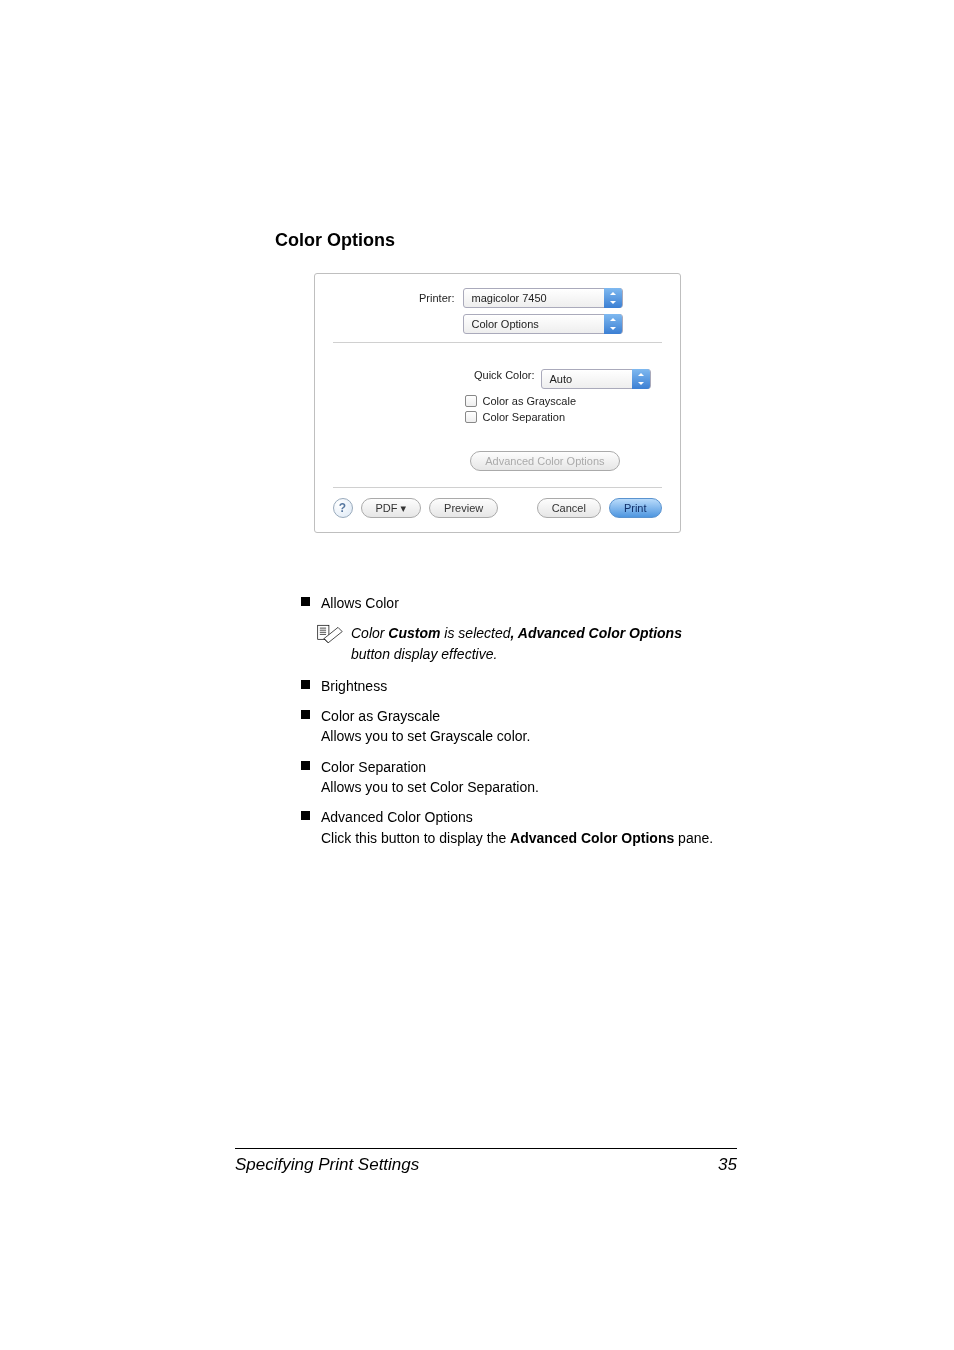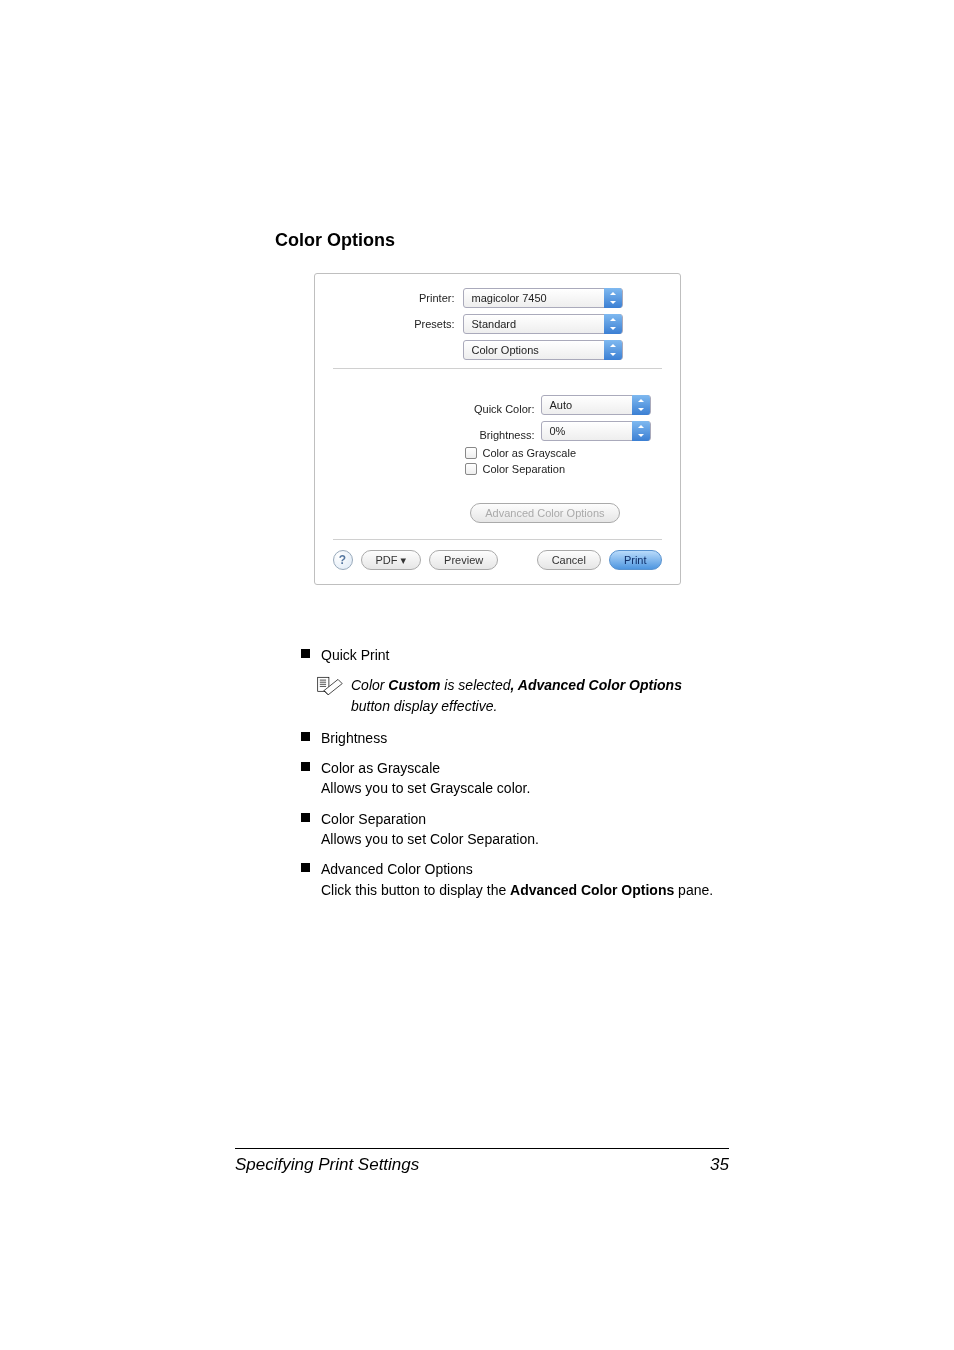--- a/index.html
+++ b/index.html
@@ -88,21 +88,21 @@
   .dlg-sep {
     border: none;
     border-top: 1px solid #d0d0d0;
     margin: 8px 0 26px 0;
   }
   .inner-fields {
     margin-left: 132px;
   }
   .inner-row {
     display: flex;
-    align-items: flex-end;
+    align-items: flex-start;
     margin-bottom: 6px;
   }
   .inner-label {
     width: 76px;
     text-align: right;
     padding-right: 6px;
     font-size: 11px;
   }
   .inner-select { min-width: 110px; }
   .chk-row {
@@ -193,21 +193,21 @@
   .note-icon {
     position: absolute;
     left: 42px;
     top: 0;
   }
   .note-icon svg { width: 28px; height: 20px; }
   .note b { font-style: italic; }
   .page-footer {
     position: absolute;
     left: 235px;
-    right: 225px;
+    right: 217px;
     bottom: 175px;
   }
   .page-footer hr {
     border: none;
     border-top: 1px solid #000;
     margin-bottom: 6px;
   }
   .page-footer .row {
     display: flex;
     justify-content: space-between;
@@ -219,27 +219,20 @@
 <body>
 
 <div class="page">
   <div class="section-title">Color Options</div>
 
   <div class="dialog">
     <div class="dlg-row">
       <div class="dlg-label">Printer:</div>
       <div class="mac-select">
         <span>magicolor 7450</span>
-        <span class="cap"></span>
-      </div>
-    </div>
-    <div class="dlg-row">
-      <div class="dlg-label">Presets:</div>
-      <div class="mac-select">
-        <span>Standard</span>
         <span class="cap"></span>
       </div>
     </div>
     <div class="dlg-row" style="margin-top:6px;">
       <div class="dlg-label"></div>
       <div class="mac-select">
         <span>Color Options</span>
         <span class="cap"></span>
       </div>
     </div>
@@ -247,27 +240,20 @@
     <hr class="dlg-sep">
 
     <div class="inner-fields">
       <div class="inner-row">
         <div class="inner-label">Quick Color:</div>
         <div class="mac-select inner-select">
           <span>Auto</span>
           <span class="cap"></span>
         </div>
       </div>
-      <div class="inner-row">
-        <div class="inner-label">Brightness:</div>
-        <div class="mac-select inner-select">
-          <span>0%</span>
-          <span class="cap"></span>
-        </div>
-      </div>
       <div class="chk-row">
         <span class="chk"></span>
         <span>Color as Grayscale</span>
       </div>
       <div class="chk-row">
         <span class="chk"></span>
         <span>Color Separation</span>
       </div>
     </div>
 
@@ -283,21 +269,21 @@
       <span class="btn-pill">Preview</span>
       <span class="spacer"></span>
       <span class="btn-pill">Cancel</span>
       <span class="btn-pill btn-aqua">Print</span>
     </div>
   </div>
 
   <div class="content">
     <div class="bullet-item">
       <span class="sq"></span>
-      <div class="bullet-title">Quick Print</div>
+      <div class="bullet-title">Allows Color</div>
     </div>
 
     <div class="note">
       <span class="note-icon">
         <svg viewBox="0 0 40 28">
           <rect x="1" y="3" width="16" height="20" fill="none" stroke="#000" stroke-width="1"></rect>
           <line x1="4" y1="7" x2="13" y2="7" stroke="#000" stroke-width="1"></line>
           <line x1="4" y1="10" x2="13" y2="10" stroke="#000" stroke-width="1"></line>
           <line x1="4" y1="13" x2="13" y2="13" stroke="#000" stroke-width="1"></line>
           <line x1="4" y1="16" x2="13" y2="16" stroke="#000" stroke-width="1"></line>

